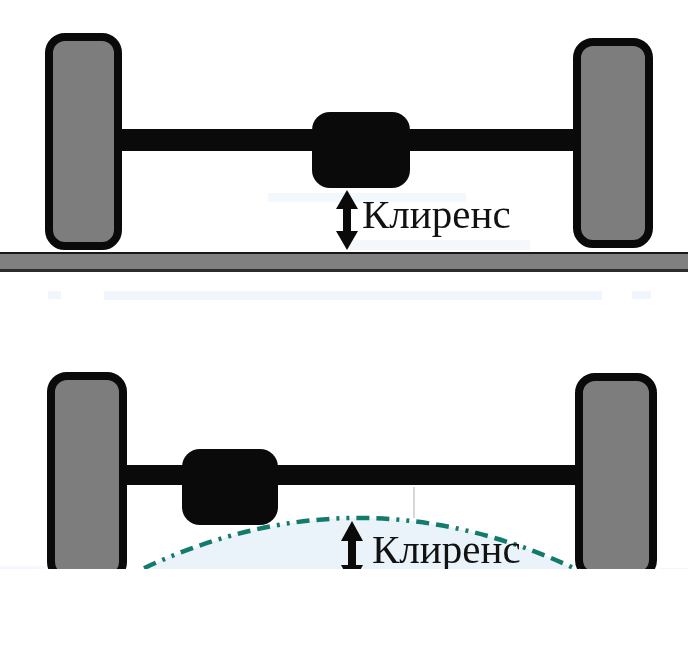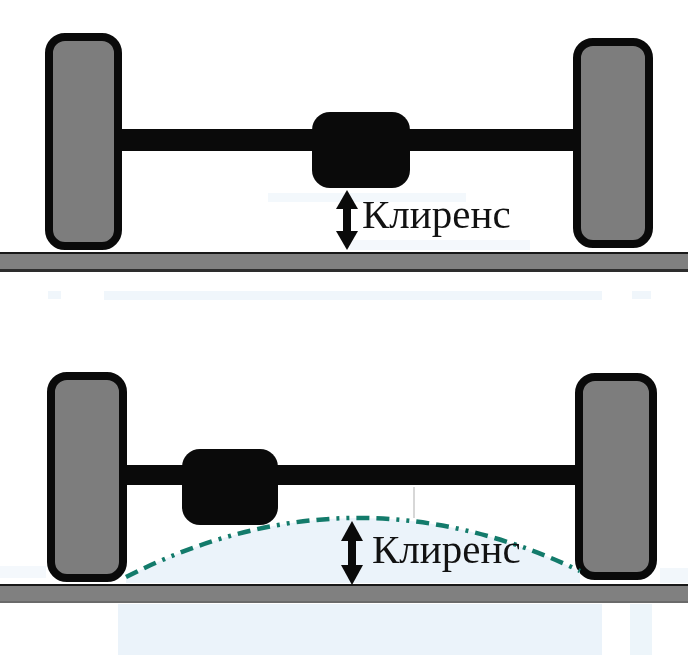--- a/index.html
+++ b/index.html
@@ -1,17 +1,17 @@
 <!DOCTYPE html>
 <html style="--ink: #0a0a0a; --wheel-gray: #7d7d7d; --ground-gray: #808080; --accent-teal: #137b6b; --tint-blue: #e9f2f9; --text: #121212;"><head>
 <meta charset="utf-8">
 <style>
   html,body{margin:0;padding:0;background:#ffffff;}
   .canvas{
-    position:relative;width:688px;height:655px;overflow:hidden;
+    position:relative;width:688px;height:569px;overflow:hidden;
     background:#ffffff;font-family:"Liberation Serif","DejaVu Serif",serif;
   }
   .wheel{
     position:absolute;box-sizing:border-box;
     background:var(--wheel-gray,#7d7d7d);
     border:8px solid var(--ink,#0a0a0a);
     border-radius:20px;
   }
   .axle{position:absolute;background:var(--ink,#0a0a0a);}
   .diff{position:absolute;background:var(--ink,#0a0a0a);border-radius:18px;}

